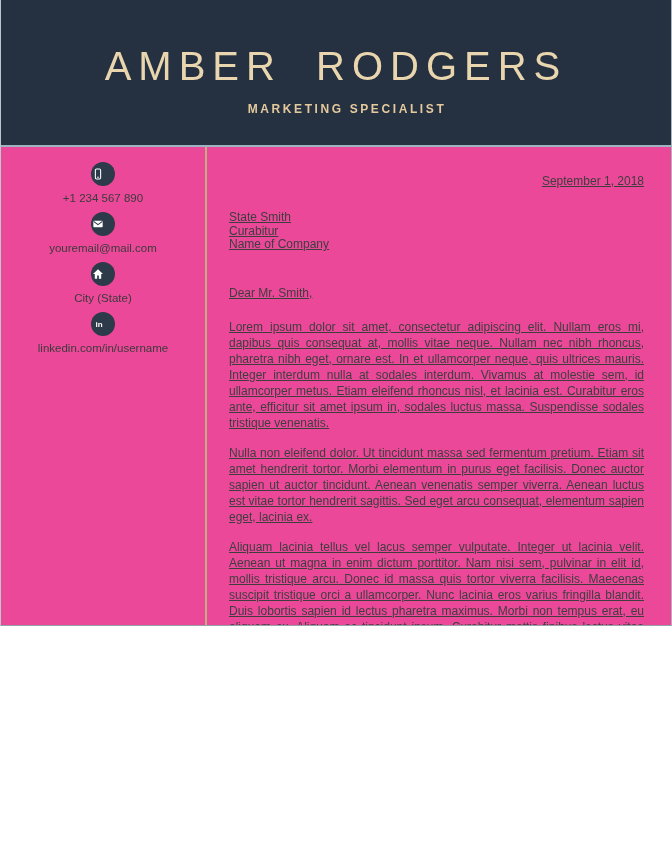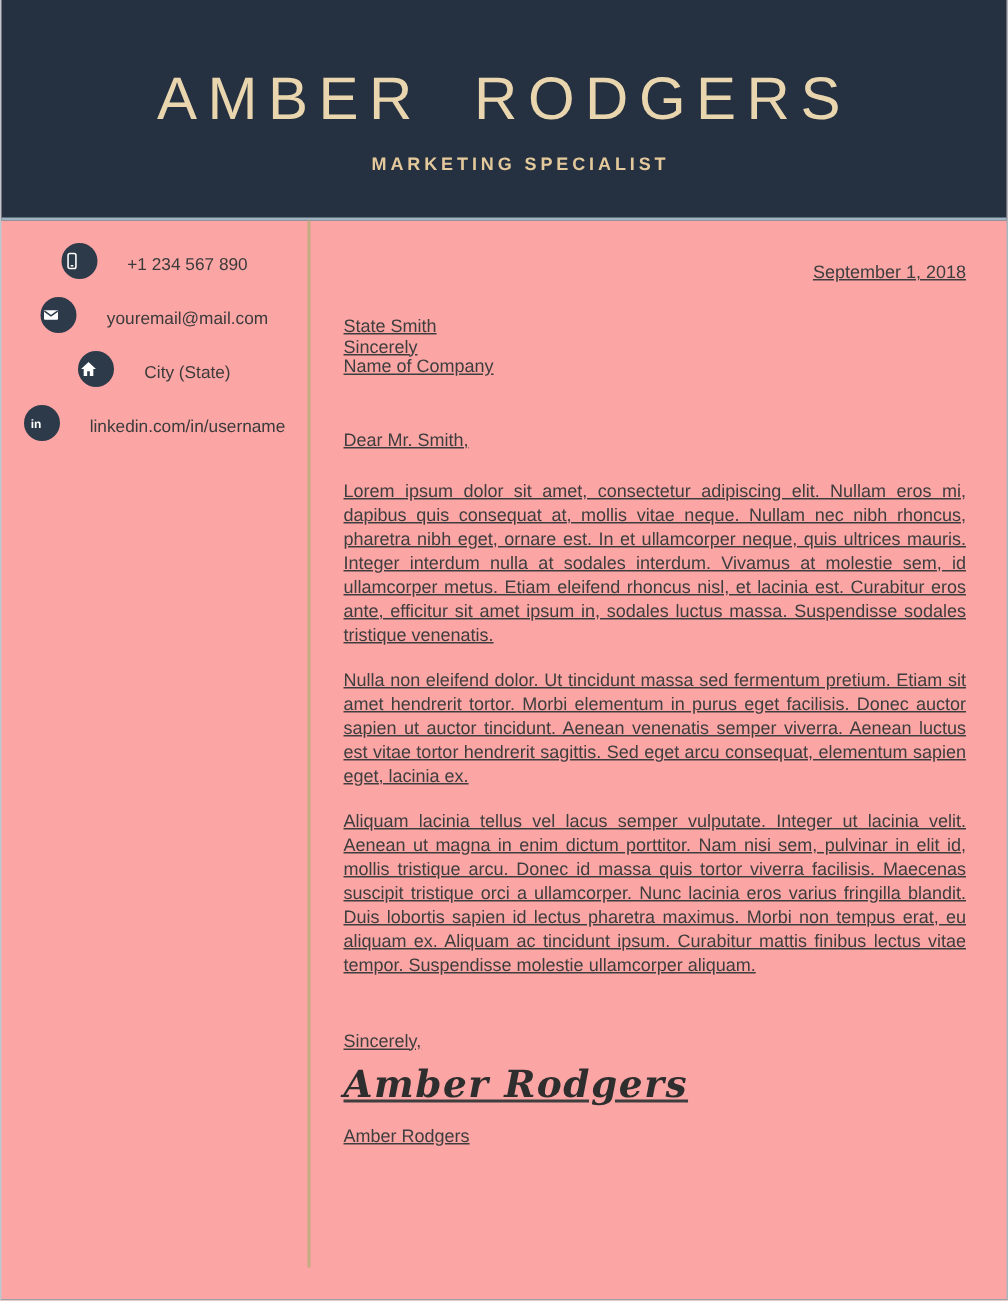--- a/index.html
+++ b/index.html
@@ -1,20 +1,20 @@
 <!DOCTYPE html>
 <html><head>
 <meta charset="utf-8">
 <style>
   html,body { margin:0; padding:0; background:#ffffff; }
   .page {
     position:relative;
-    width:672px; height:867px;
+    width:672px; height:626px;
     box-sizing:border-box;
-    background:#fca5a5;
+    background:#ec4899;
     border-left:1px solid #bcc8d0;
     border-right:1px solid #aab4bb;
     border-bottom:1px solid #97a1a8;
     font-family:"Liberation Sans", sans-serif;
     overflow:hidden;
   }
   
   .header {
     height:147px;
     box-sizing:border-box;
@@ -54,23 +54,23 @@
   .sidebar {
     width:204px;
     box-sizing:border-box;
     padding-top:15px;
     display:flex;
     flex-direction:column;
     align-items:center;
   }
   .contact-item {
     display:flex;
+    flex-direction:column;
     align-items:center;
     margin-bottom:7px;
-    gap:20px;
   }
   .icon-circle {
     width:24px; height:24px;
     border-radius:50%;
     background:#2c3a49;
     display:flex; align-items:center; justify-content:flex-start;
     margin-bottom:5px;
   }
   .icon-circle svg { display:block; }
   .contact-label {
@@ -160,21 +160,21 @@
         <span class="contact-label">linkedin.com/in/username</span>
       </div>
 
     </aside>
 
     <main class="content">
       <div class="letter-date">September 1, 2018</div>
 
       <div class="recipient">
         <div>State Smith</div>
-        <div>Sincerely</div>
+        <div>Curabitur</div>
         <div>Name of Company</div>
       </div>
 
       <div class="salutation">Dear Mr. Smith,</div>
 
       <p>Lorem ipsum dolor sit amet, consectetur adipiscing elit. Nullam eros mi, dapibus quis consequat at, mollis vitae neque. Nullam nec nibh rhoncus, pharetra nibh eget, ornare est. In et ullamcorper neque, quis ultrices mauris. Integer interdum nulla at sodales interdum. Vivamus at molestie sem, id ullamcorper metus. Etiam eleifend rhoncus nisl, et lacinia est. Curabitur eros ante, efficitur sit amet ipsum in, sodales luctus massa. Suspendisse sodales tristique venenatis.</p>
       <p>Nulla non eleifend dolor. Ut tincidunt massa sed fermentum pretium. Etiam sit amet hendrerit tortor. Morbi elementum in purus eget facilisis. Donec auctor sapien ut auctor tincidunt. Aenean venenatis semper viverra. Aenean luctus est vitae tortor hendrerit sagittis. Sed eget arcu consequat, elementum sapien eget, lacinia ex.</p>
       <p>Aliquam lacinia tellus vel lacus semper vulputate. Integer ut lacinia velit. Aenean ut magna in enim dictum porttitor. Nam nisi sem, pulvinar in elit id, mollis tristique arcu. Donec id massa quis tortor viverra facilisis. Maecenas suscipit tristique orci a ullamcorper. Nunc lacinia eros varius fringilla blandit. Duis lobortis sapien id lectus pharetra maximus. Morbi non tempus erat, eu aliquam ex. Aliquam ac tincidunt ipsum. Curabitur mattis finibus lectus vitae tempor. Suspendisse molestie ullamcorper aliquam.</p>
 
       <div class="closing">Sincerely,</div>

